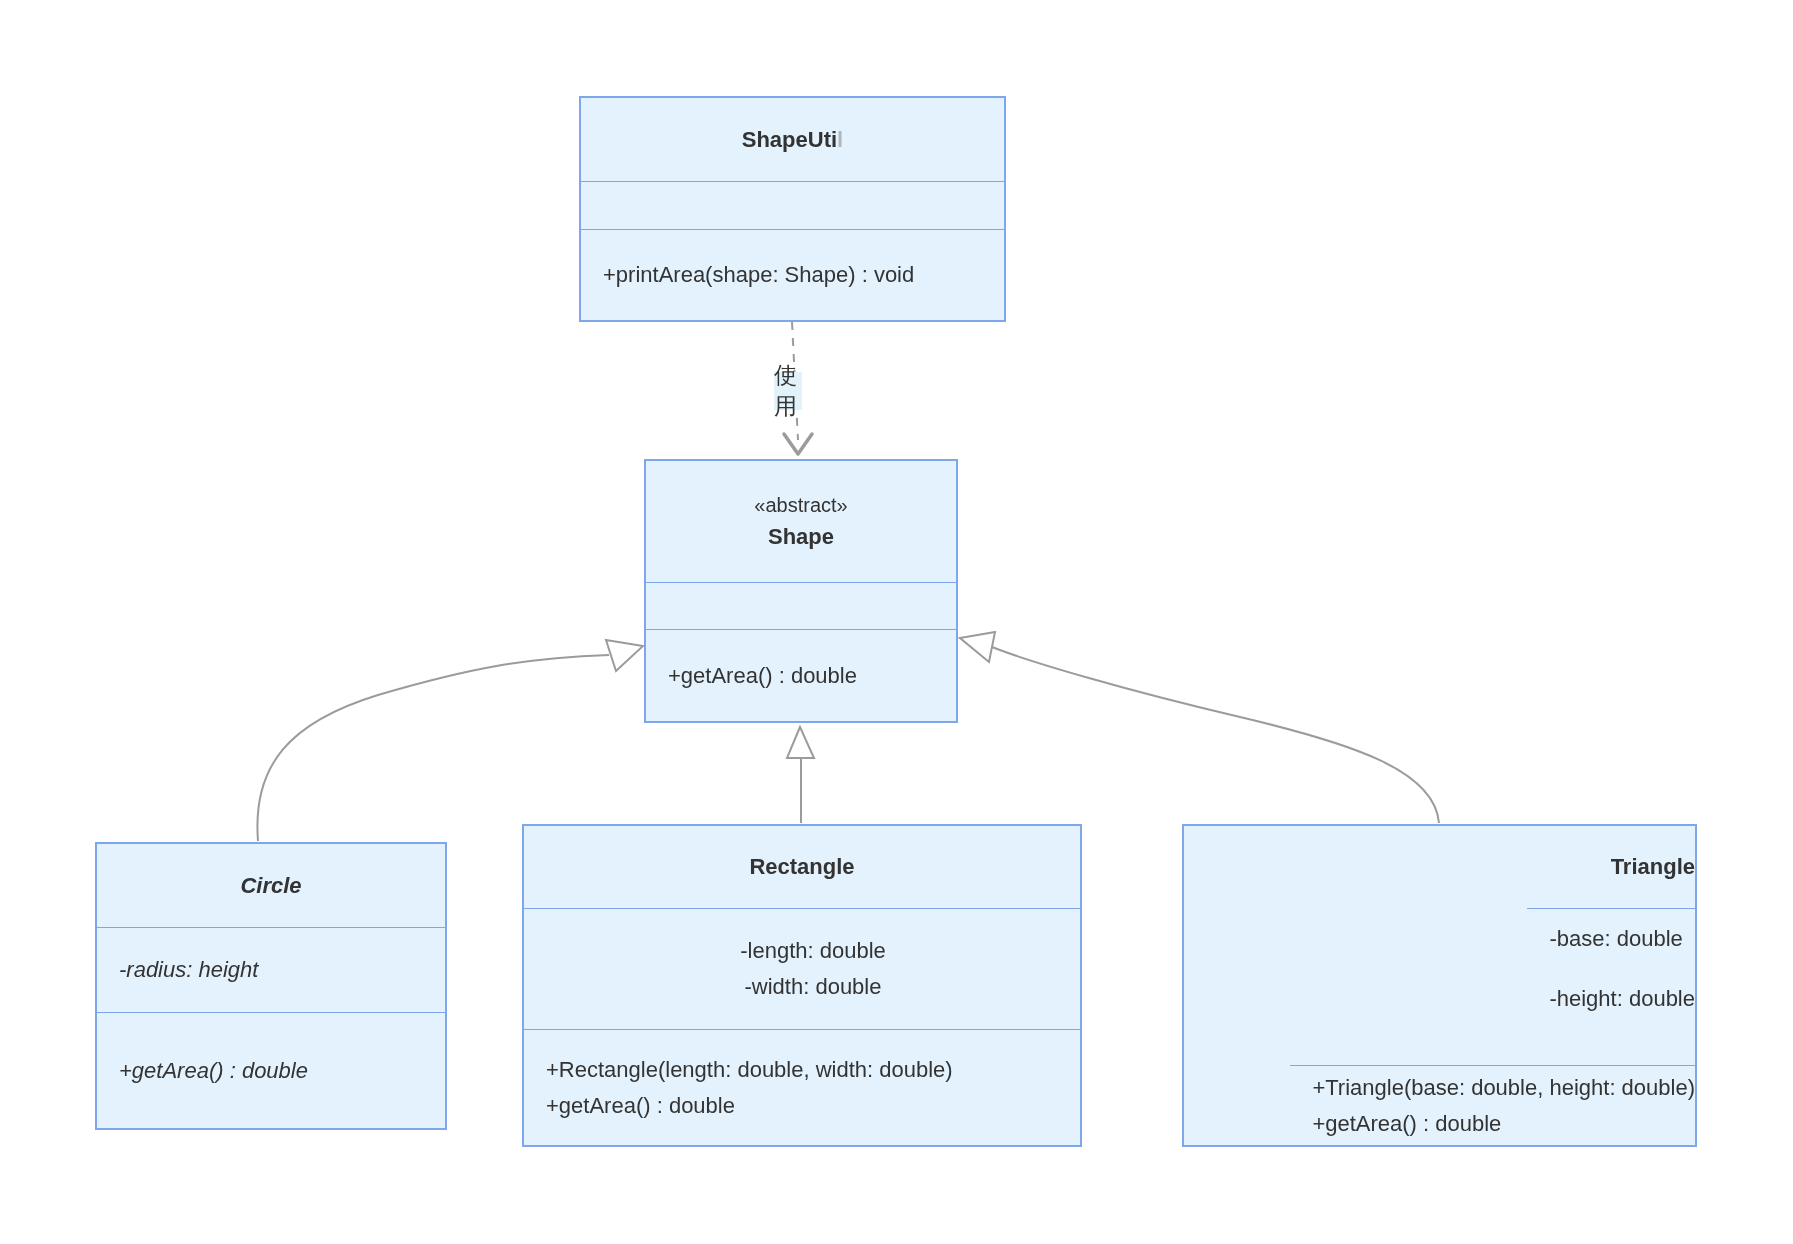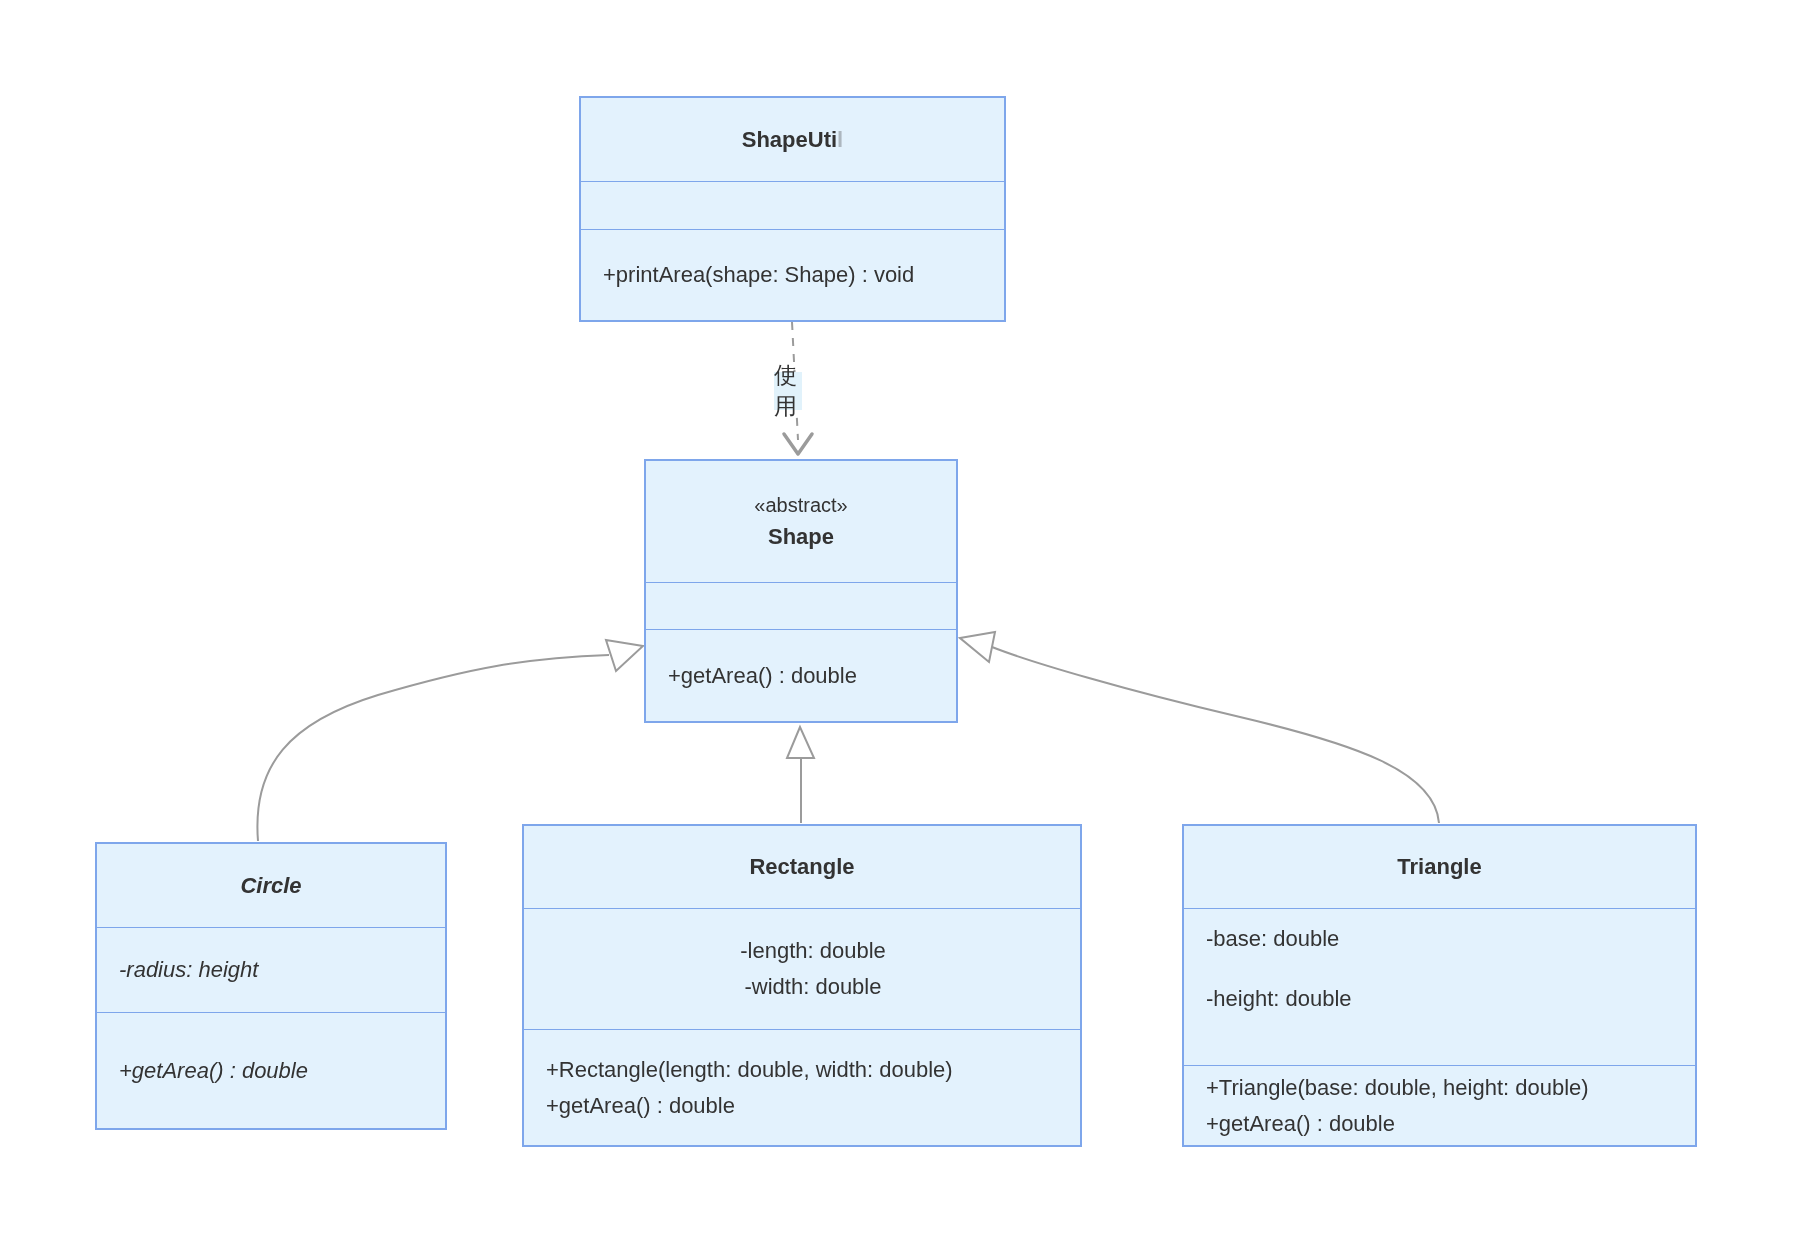--- a/index.html
+++ b/index.html
@@ -159,21 +159,21 @@
     <div class="cb-attrs" style="height:121px;text-align:center;">
       <div class="member">-length: double</div>
       <div class="member">-width: double</div>
     </div>
     <div class="cb-methods" style="flex:1 1 auto;">
       <div class="member">+Rectangle(length: double, width: double)</div>
       <div class="member">+getArea() : double</div>
     </div>
   </div>
 
-  <div class="class-box" style="left:1182px; top:824px; width:515px; height:323px;">
+  <div class="class-box" style="left:1182px; top:824px; width:515px; height:323px;align-items:flex-end;">
     <div class="cb-title" style="height:82px;">
       <div>Triangle</div>
     </div>
     <div class="cb-attrs" style="height:121px;gap:24px;">
       <div class="member">-base: double</div>
       <div class="member">-height: double</div>
     </div>
     <div class="cb-methods" style="flex:1 1 auto;margin-top:36px;">
       <div class="member">+Triangle(base: double, height: double)</div>
       <div class="member">+getArea() : double</div>

